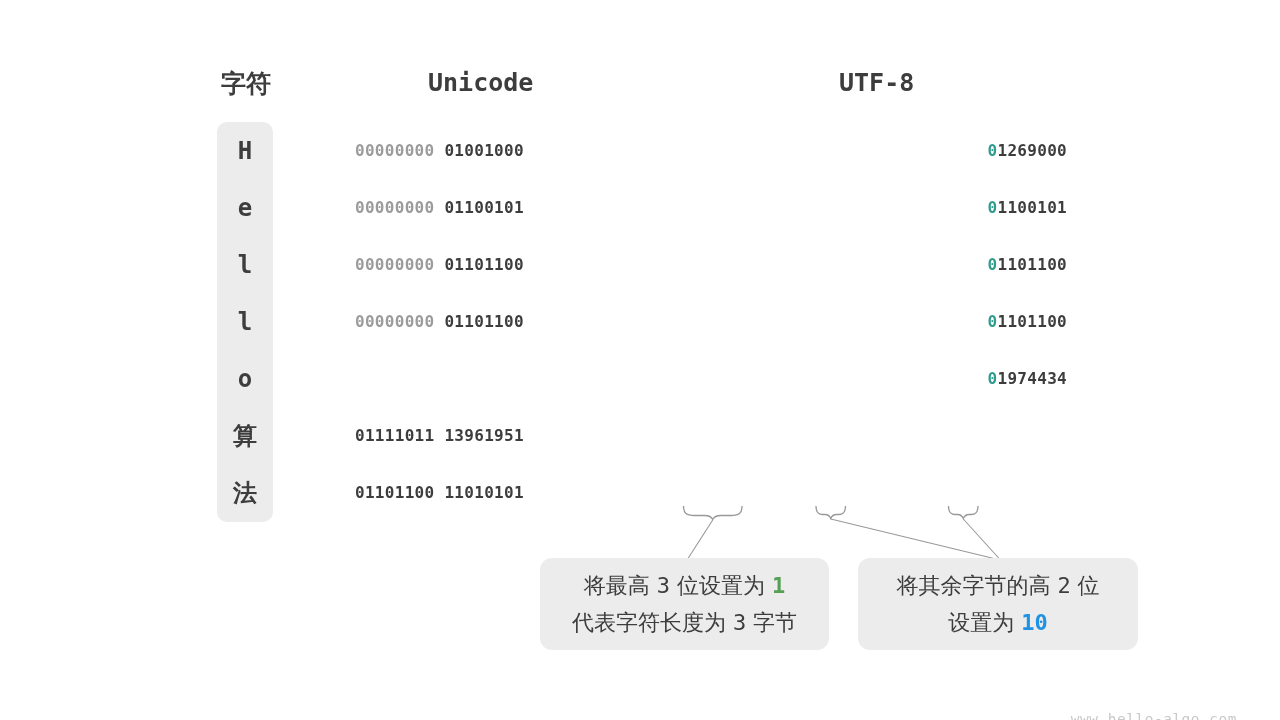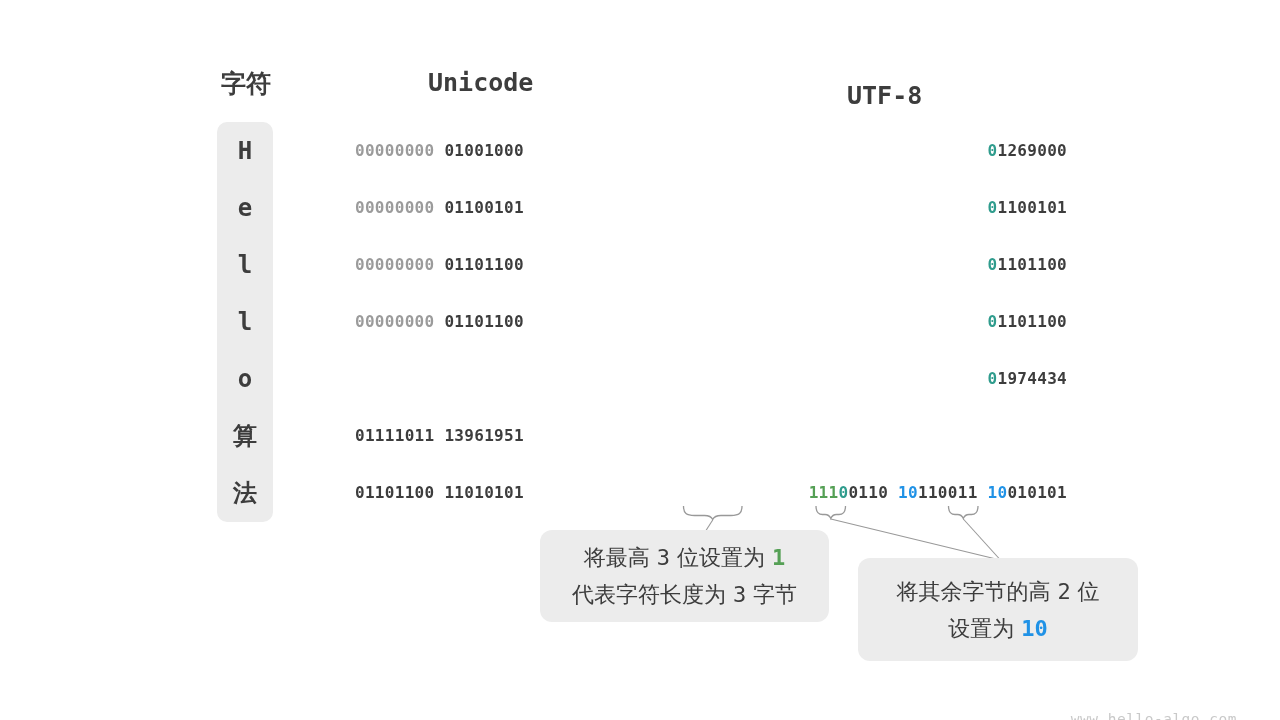--- a/index.html
+++ b/index.html
@@ -2,21 +2,21 @@
 <html style="--binary_dark: #3d3d3d; --leading_zero_gray: #9b9b9b; --prefix_green: #55a055; --prefix_teal: #2f9c8d; --prefix_blue: #2092e6; --panel_bg: #ececec; --line_gray: #999999; --watermark_gray: #c9c9c9;"><head>
 <meta charset="utf-8">
 <style>
   html,body{margin:0;padding:0;background:#ffffff;}
   .canvas{position:relative;width:1280px;height:720px;background:#ffffff;overflow:hidden;
           font-family:"DejaVu Sans", sans-serif;}
   .hdr{position:absolute;font-weight:bold;font-size:25px;color:var(--binary_dark);text-align:right;}
   .hdr-char{left:221px;top:67px;font-family:"DejaVu Sans",sans-serif;}
   .hdr-mono{font-family:"DejaVu Sans Mono",monospace;}
   .hdr-unicode{left:428px;top:68px;}
-  .hdr-utf8{left:839px;top:81px;margin-left:8px;}
+  .hdr-utf8{left:839px;top:68px;}
   .char-col-bg{position:absolute;left:217px;top:122px;width:56px;height:400px;
                background:var(--panel_bg);border-radius:10px;}
   #rows{position:absolute;left:0;top:137px;width:1280px;height:420px;}
   .row{position:absolute;left:0;width:100%;height:28px;line-height:28px;}
   .char-cell{position:absolute;left:217px;width:56px;text-align:center;font-weight:bold;
              font-size:24px;color:var(--binary_dark);
              font-family:"DejaVu Sans Mono","DejaVu Sans",monospace;}
   .bin{position:absolute;font-family:"DejaVu Sans Mono",monospace;font-weight:bold;
        font-size:16px;letter-spacing:0.3px;white-space:pre;color:var(--binary_dark);}
   .unicode-cell{left:355px;}
@@ -25,22 +25,22 @@
   .seg-gray{color:var(--leading_zero_gray);}
   .seg-green{color:var(--prefix_green);font-family:"DejaVu Sans Mono",monospace;font-weight:bold;}
   .seg-teal{color:var(--prefix_teal);font-family:"DejaVu Sans Mono",monospace;font-weight:bold;}
   .seg-blue{color:var(--prefix_blue);font-family:"DejaVu Sans Mono",monospace;font-weight:bold;}
   .seg-plain{color:var(--binary_dark);}
   .seg-num{color:var(--binary_dark);font-family:"DejaVu Sans Mono",monospace;}
   .overlay{position:absolute;left:0;top:0;width:1280px;height:720px;pointer-events:none;}
   .callout{position:absolute;background:var(--panel_bg);border-radius:12px;
            display:flex;flex-direction:column;justify-content:center;align-items:center;
            font-size:22px;color:var(--binary_dark);}
-  .callout-1{left:540px;top:530px;width:289px;height:92px;}
-  .callout-2{left:858px;top:558px;width:280px;height:103px;}
+  .callout-1{left:540px;top:558px;width:289px;height:92px;}
+  .callout-2{left:858px;top:558px;width:280px;height:92px;}
   .callout-line{line-height:37px;white-space:pre;text-align:center;}
   .watermark{position:absolute;right:43px;top:678px;font-family:"DejaVu Sans Mono",monospace;
              font-size:14.5px;letter-spacing:0.5px;color:var(--watermark_gray);margin-top:33px;}
 </style>
 </head>
 <body>
 
 <div class="canvas">
 
   <div class="hdr hdr-char">字符</div>
@@ -74,21 +74,20 @@
         <div class="char-cell">o</div>
         <div class="bin utf8-cell"><span class="seg-teal">0</span><span class="seg-dark">1974434</span></div>
       </div>
       <div class="row" style="top: 285px;">
         <div class="char-cell">算</div>
         <div class="bin unicode-cell"><span class="seg-dark">01111011 13961951</span></div>
       </div>
       <div class="row" style="top: 342px;">
         <div class="char-cell">法</div>
         <div class="bin unicode-cell"><span class="seg-dark">01101100 11010101</span></div>
-        <div class="bin utf8-cell"><span class="seg-green">111</span><span class="seg-teal">0</span><span class="seg-dark">0110 </span><span class="seg-blue">10</span><span class="seg-dark">110011 </span><span class="seg-blue">10</span><span class="seg-dark">010101</span></div>
       </div>
     </div>
 
   <svg class="overlay" viewBox="0 0 1280 720" xmlns="http://www.w3.org/2000/svg">
     <path d="M683.5,506 C683.5,513.5 686.5,515.5 694.5,515.5 L704.5,515.5 C709,515.5 711.3,516.5 712.7,519.5 C714.1,516.5 716.5,515.5 721,515.5 L731,515.5 C739,515.5 742,513.5 742,506" fill="none" stroke="#999999" stroke-width="1.3"></path>
     <path d="M816,506 C816,512.5 818.5,514.5 822.5,514.5 L825,514.5 C828,514.5 829.5,515.5 830.8,518.5 C832,515.5 833.5,514.5 836.5,514.5 L839,514.5 C843,514.5 845.5,512.5 845.5,506" fill="none" stroke="#999999" stroke-width="1.3"></path>
     <path d="M948.5,506 C948.5,512.5 951,514.5 955,514.5 L957.5,514.5 C960.5,514.5 962,515.5 963.3,518.5 C964.5,515.5 966,514.5 969,514.5 L971.5,514.5 C975.5,514.5 978,512.5 978,506" fill="none" stroke="#999999" stroke-width="1.3"></path>
     <path d="M712.7,520 L688,558.5" fill="none" stroke="#999999" stroke-width="1.1"></path>
     <path d="M830.8,519 L996,559" fill="none" stroke="#999999" stroke-width="1.1"></path>
     <path d="M963.3,519 L1000,559.5" fill="none" stroke="#999999" stroke-width="1.1"></path>

